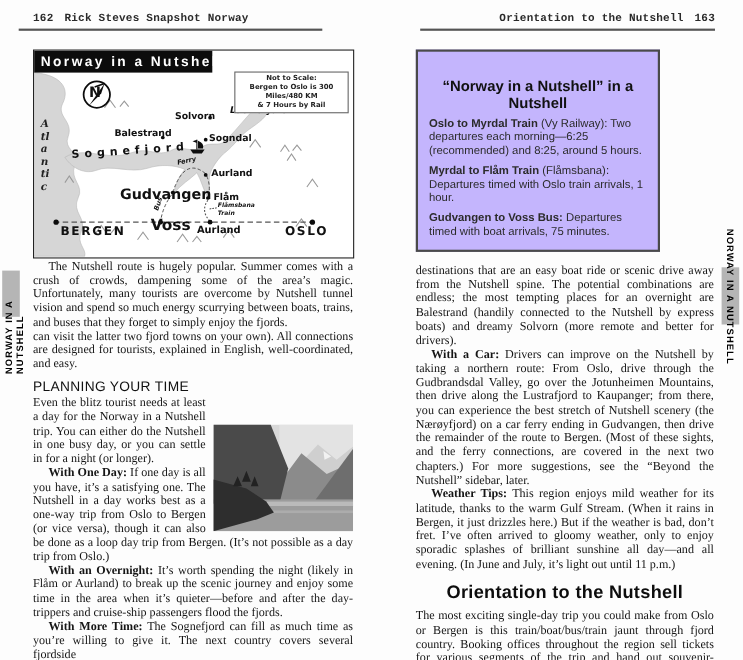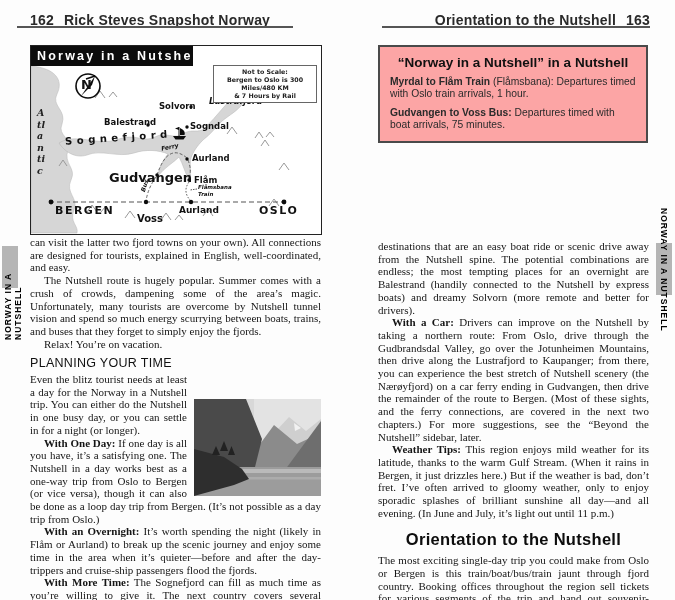--- a/index.html
+++ b/index.html
@@ -3,22 +3,22 @@
 <meta charset="utf-8">
 <style>
   html,body{margin:0;padding:0;}
   body{width:675px;height:600px;background:#fdfdfd;position:relative;overflow:hidden;
        font-family:"Liberation Serif", serif;color:#1e1e1e;}
   .page{position:absolute;top:0;height:600px;}
   #left-page{left:0;width:337px;}
   #right-page{left:337px;width:338px;}
 
   
-  .runhead{position:absolute;top:12px;font-family:Liberation Sans, sans-serif;
-           font-size:14px;font-weight:bold;color:#2a2a2a;letter-spacing:.2px;}
+  .runhead{position:absolute;top:12px;font-family:Liberation Mono, monospace;
+           font-size:10px;font-weight:bold;color:#2a2a2a;letter-spacing:.2px;}
   #left-page .runhead{left:30px;}
   #right-page .runhead{right:25px;text-align:left;}
   .runhead .pgnum{font-weight:bold;margin-right:10px;}
   #right-page .runhead .pgnum{margin-right:0;margin-left:10px;}
   .headrule{position:absolute;top:26px;height:2px;background:#555;}
   #left-page .headrule{left:17px;width:276px;}
   #right-page .headrule{left:45px;width:268px;}
 
   
   #map{position:absolute;left:30px;top:45px;width:290px;height:188px;
@@ -42,21 +42,21 @@
   #lbl-balestrand{left:73px;top:71px;font-size:8.5px;}
   #lbl-sogndal{left:159px;top:75px;font-size:8.5px;}
   #lbl-aurland{left:161px;top:107px;font-size:8.5px;}
   #lbl-gudvangen{left:78px;top:124px;font-size:13px;}
   #lbl-flam{left:163px;top:129px;font-size:8.5px;}
   #lbl-ferry{left:130px;top:97px;font-size:6px;font-style:italic;transform:rotate(-12deg);}
   #lbl-bus{left:107px;top:136px;font-size:6px;font-style:italic;transform:rotate(-72deg);}
   #lbl-flamsbana{left:167px;top:138px;width:32px;font-size:5.5px;font-style:italic;
                  white-space:normal;line-height:6.5px;}
   #lbl-bergen{left:24px;top:158px;font-size:11px;letter-spacing:1.5px;}
-  #lbl-voss{left:106px;top:167px;font-size:10px;}
+  #lbl-voss{left:106px;top:151px;font-size:14px;}
   #lbl-myrdal{left:148px;top:159px;font-size:9px;}
   #lbl-oslo{left:228px;top:158px;font-size:11px;letter-spacing:1.5px;}
   #compass-n{left:50px;top:31px;font-size:13px;font-family:"DejaVu Sans",sans-serif;z-index:2;}
 
   
   .vtab{position:absolute;font-family:"Liberation Sans",sans-serif;font-weight:bold;
         font-size:8.5px;letter-spacing:1px;color:#000;z-index:2;}
   #left-tab{left:3px;top:228px;height:112px;writing-mode:vertical-rl;transform:rotate(180deg);}
   #right-tab{left:659px;top:208px;height:130px;writing-mode:vertical-rl;}
   .tab-block{position:absolute;width:16px;background:#b5b5b5;z-index:1;}
@@ -72,22 +72,22 @@
   .lead{font-weight:bold;}
   .subhead{font-family:"Liberation Sans",sans-serif;font-weight:normal;font-size:12.5px;
            letter-spacing:.3px;color:#111;margin:7px 0 3px 0;text-align:left;text-indent:0;}
   .bighead{font-family:"Liberation Sans",sans-serif;font-weight:bold;font-size:16.5px;
            letter-spacing:.3px;color:#0d0d0d;text-align:center;margin:14px 0 8px 0;text-indent:0;}
 
   
   #fjord-photo{float:right;width:127px;height:97px;margin:26px 0 4px 7px;display:block;}
 
   
-  #sidebar-box{position:absolute;left:378px;top:45px;width:270px;border:2px solid #4a4a4a;
-               background:#fca5a5;padding:7px 10px 9px 10px;box-sizing:border-box;
+  #sidebar-box{position:absolute;left:378px;top:45px;width:222px;border:2px solid #4a4a4a;
+               background:#c4b5fd;padding:23px 10px 9px 10px;box-sizing:border-box;
                font-family:"Liberation Sans",sans-serif;color:#2b2b2b;}
   #sidebar-title{font-size:13.5px;font-weight:bold;text-align:center;color:#111;margin:1px 0 6px 0;}
   .sb-p{font-size:10.3px;line-height:12.4px;margin:0 0 6px 0;text-align:left;}
   .sb-p:last-child{margin-bottom:0;}
 </style>
 </head>
 <body>
 
 <div class="page" id="left-page">
   <div class="runhead"><span class="pgnum">162</span><span>Rick Steves Snapshot Norway</span></div>
@@ -173,23 +173,22 @@
     <div id="lbl-ferry" class="map-label">Ferry</div>
     <div id="lbl-bus" class="map-label">Bus</div>
     <div id="lbl-flamsbana" class="map-label">Flåmsbana Train</div>
     <div id="lbl-bergen" class="map-label">BERGEN</div>
     <div id="lbl-voss" class="map-label">Voss</div>
     <div id="lbl-myrdal" class="map-label">Aurland</div>
     <div id="lbl-oslo" class="map-label">OSLO</div>
   </div>
 
   <div class="bodycol" id="left-body">
+    <p class="para indent"><span>The Nutshell route is hugely popular. Summer comes with a crush of crowds, dampening some of the area’s magic. Unfortunately, many tourists are overcome by Nutshell tunnel vision and spend so much energy scurrying between boats, trains, and buses that they forget to simply enjoy the fjords.</span></p>
     <p class="para"><span>can visit the latter two fjord towns on your own). All connections are designed for tourists, explained in English, well-coordinated, and easy.</span></p>
-    <p class="para indent"><span>The Nutshell route is hugely popular. Summer comes with a crush of crowds, dampening some of the area’s magic. Unfortunately, many tourists are overcome by Nutshell tunnel vision and spend so much energy scurrying between boats, trains, and buses that they forget to simply enjoy the fjords.</span></p>
-    <p class="para indent"><span>Relax! You’re on vacation.</span></p>
     <p class="subhead">PLANNING YOUR TIME</p>
     <p class="para"><svg id="fjord-photo" viewBox="0 0 127 97" preserveAspectRatio="none">
         <rect x="0" y="0" width="127" height="97" fill="#d8d8d8"></rect>
         <rect x="60" y="0" width="67" height="50" fill="#e3e3e3"></rect>
         <path d="M70,45 L95,18 L112,32 L127,20 L127,60 L70,60 Z" fill="#cfcfcf"></path>
         <path d="M78,30 l6,4 l-4,3 Z M100,24 l7,5 l-6,3 Z" fill="#f2f2f2"></path>
         <path d="M55,60 L80,26 L103,45 L127,34 L127,75 L55,75 Z" fill="#8b8b8b"></path>
         <path d="M0,0 L52,0 L68,40 L60,72 L0,72 Z" fill="#4a4a4a"></path>
         <path d="M127,22 L127,75 L88,75 Z" fill="#6e6e6e"></path>
         <rect x="0" y="68" width="127" height="29" fill="#9c9c9c"></rect>
@@ -207,20 +206,21 @@
 <div class="tab-block" id="left-tab-block"></div>
 <div class="vtab" id="left-tab">NORWAY IN A NUTSHELL</div>
 
 <div class="page" id="right-page">
   <div class="runhead"><span>Orientation to the Nutshell</span><span class="pgnum">163</span></div>
   <div class="headrule"></div>
 </div>
 
 <div id="sidebar-box">
   <div id="sidebar-title">“Norway in a Nutshell” in a Nutshell</div>
+  <p class="sb-p"><b>Oslo to Myrdal Train</b><span> (Vy Railway): Two departures each morning—6:25 (recommended) and 8:25, around 5 hours.</span></p>
   <p class="sb-p"><b>Myrdal to Flåm Train</b><span> (Flåmsbana): Departures timed with Oslo train arrivals, 1 hour.</span></p>
   <p class="sb-p"><b>Gudvangen to Voss Bus:</b><span> Departures timed with boat arrivals, 75 minutes.</span></p>
 </div>
 
 <div class="bodycol" id="right-body">
   <p class="para"><span>destinations that are an easy boat ride or scenic drive away from the Nutshell spine. The potential combinations are endless; the most tempting places for an overnight are Balestrand (handily connected to the Nutshell by express boats) and dreamy Solvorn (more remote and better for drivers).</span></p>
   <p class="para indent"><b class="lead">With a Car:</b> <span>Drivers can improve on the Nutshell by taking a northern route: From Oslo, drive through the Gudbrandsdal Valley, go over the Jotunheimen Mountains, then drive along the Lustrafjord to Kaupanger; from there, you can experience the best stretch of Nutshell scenery (the Nærøyfjord) on a car ferry ending in Gudvangen, then drive the remainder of the route to Bergen. (Most of these sights, and the ferry connections, are covered in the next two chapters.) For more suggestions, see the “Beyond the Nutshell” sidebar, later.</span></p>
   <p class="para indent"><b class="lead">Weather Tips:</b> <span>This region enjoys mild weather for its latitude, thanks to the warm Gulf Stream. (When it rains in Bergen, it just drizzles here.) But if the weather is bad, don’t fret. I’ve often arrived to gloomy weather, only to enjoy sporadic splashes of brilliant sunshine all day—and all evening. (In June and July, it’s light out until 11 p.m.)</span></p>
   <p class="bighead">Orientation to the Nutshell</p>
   <p class="para"><span>The most exciting single-day trip you could make from Oslo or Bergen is this train/boat/bus/train jaunt through fjord country. Booking offices throughout the region sell tickets for various segments of the trip and hand out souvenir-worthy brochures with photos, descriptions, and exact times.</span></p>

